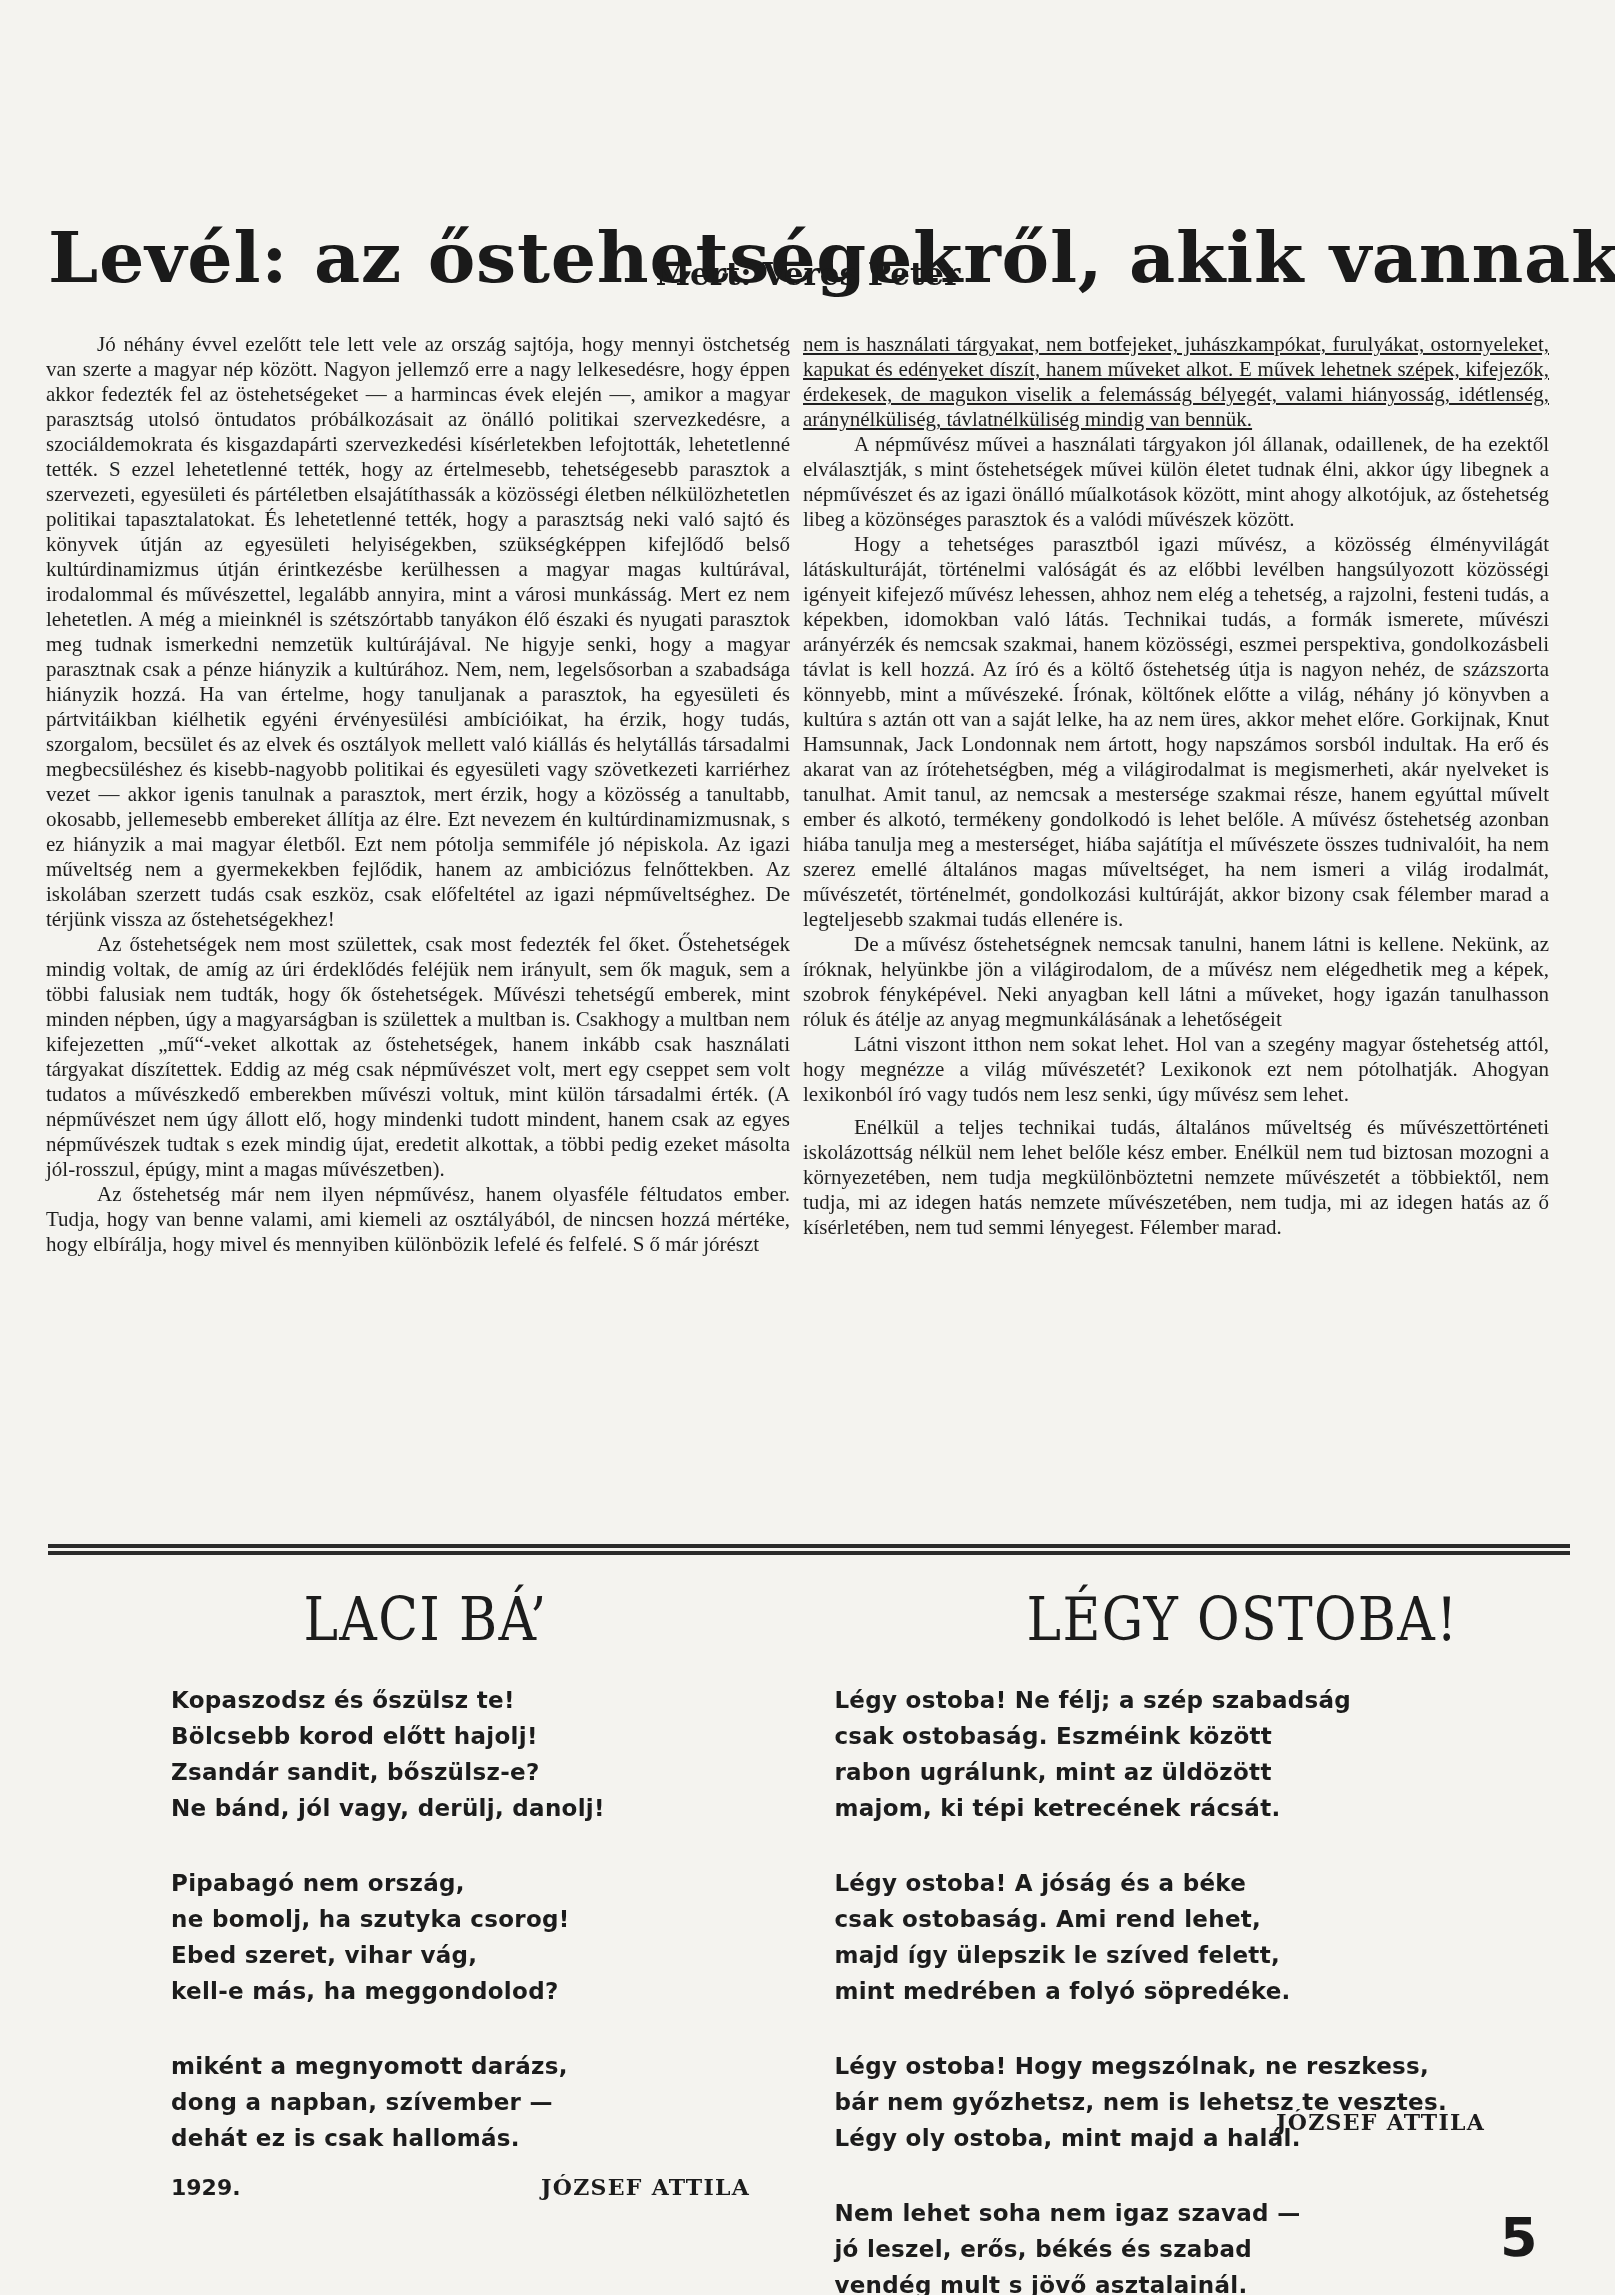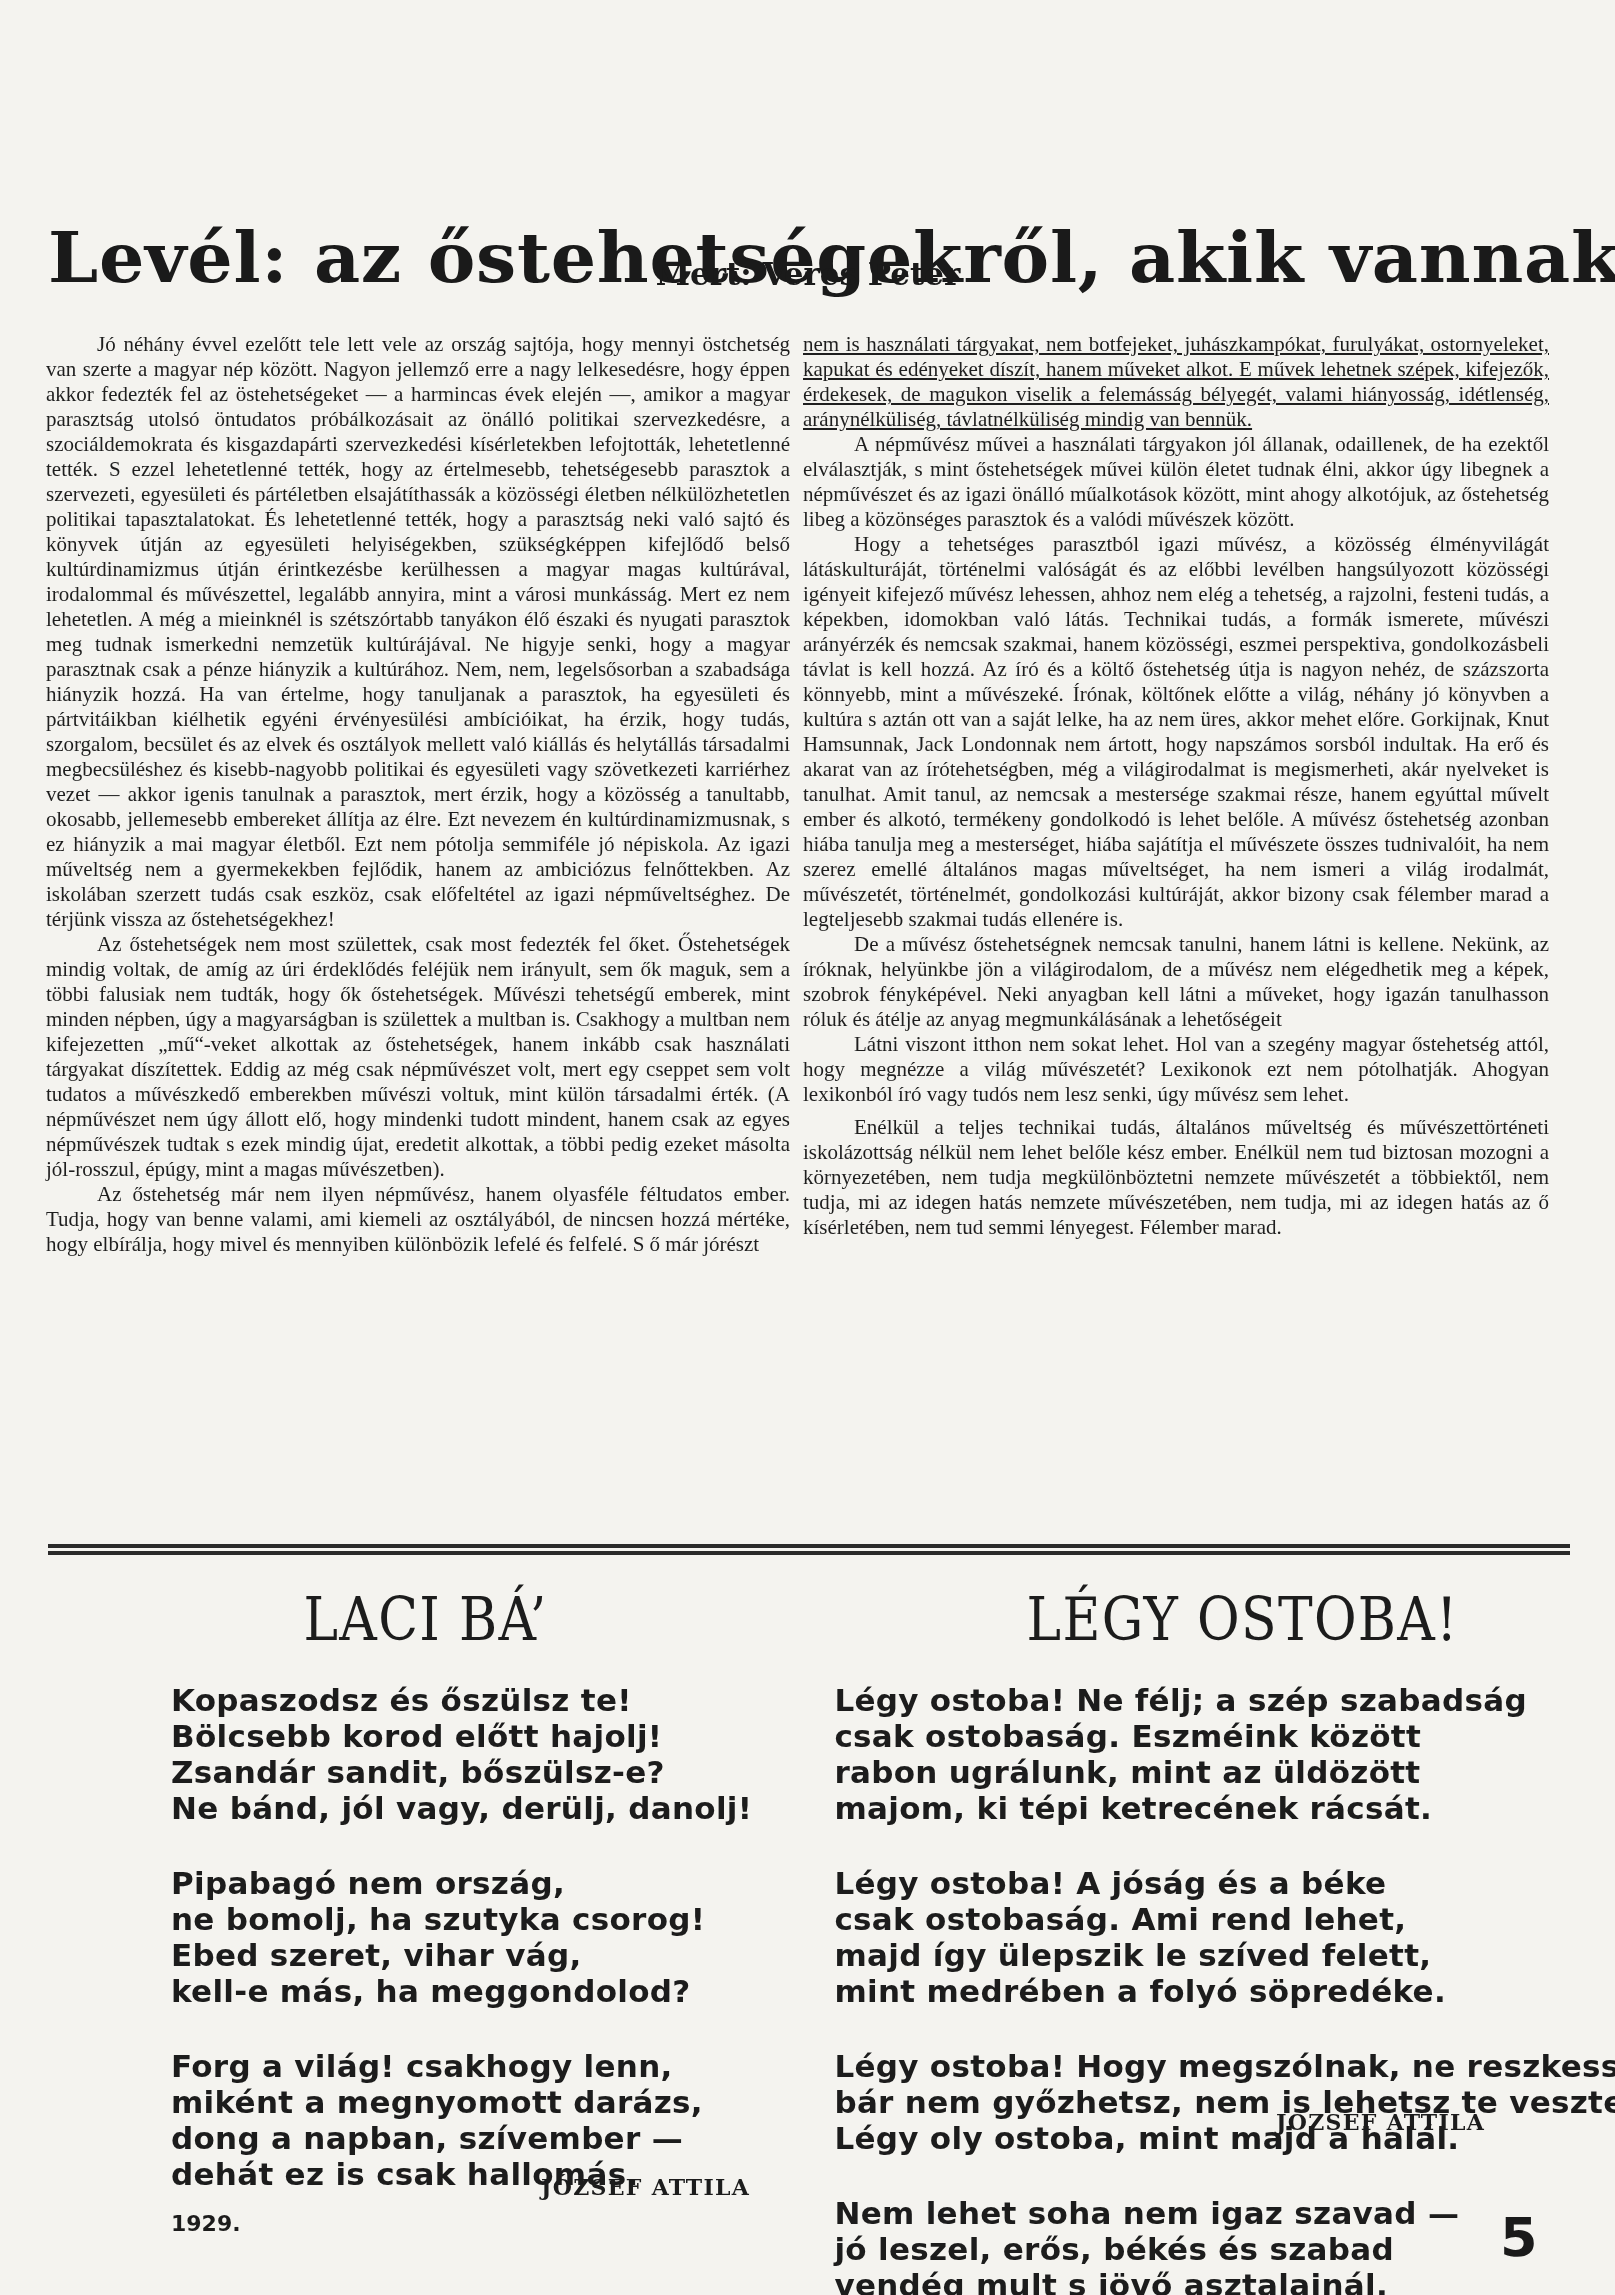--- a/index.html
+++ b/index.html
@@ -75,21 +75,21 @@
     transform-origin: center top;
     height: 74px;
   }
   .poem-left .poem-title { margin-left: 27px; }
   .poem-right .poem-title { margin-left: 107px; }
   .stanzas { margin-top: 19px; }
   .poem-left .stanzas { padding-left: 131px; }
   .poem-right .stanzas { padding-left: 17.4px; }
   .stanza { margin: 0 0 39px 0; }
   .line {
-    font-size: 31px;
+    font-size: 23px;
     line-height: 36px;
     font-weight: bold;
     letter-spacing: 0.3px;
     font-family: "DejaVu Sans", sans-serif;
     white-space: nowrap;
   }
   .poem-date {
     font-size: 22px; font-weight: bold; line-height: 36px;
     margin-top: -25.5px;
   }
@@ -150,21 +150,20 @@
         <div class="line">Zsandár sandit, bőszülsz-e?</div>
         <div class="line">Ne bánd, jól vagy, derülj, danolj!</div>
       </div>
       <div class="stanza">
         <div class="line">Pipabagó nem ország,</div>
         <div class="line">ne bomolj, ha szutyka csorog!</div>
         <div class="line">Ebed szeret, vihar vág,</div>
         <div class="line">kell-e más, ha meggondolod?</div>
       </div>
       <div class="stanza">
-        <div class="line">Forg a világ! csakhogy lenn,</div>
         <div class="line">miként a megnyomott darázs,</div>
         <div class="line">dong a napban, szívember —</div>
         <div class="line">dehát ez is csak hallomás.</div>
       </div>
       <div class="poem-date">1929.</div>
     </div>
     <div class="poem-author">JÓZSEF ATTILA</div>
   </div>
 
   <div class="poem poem-right">

